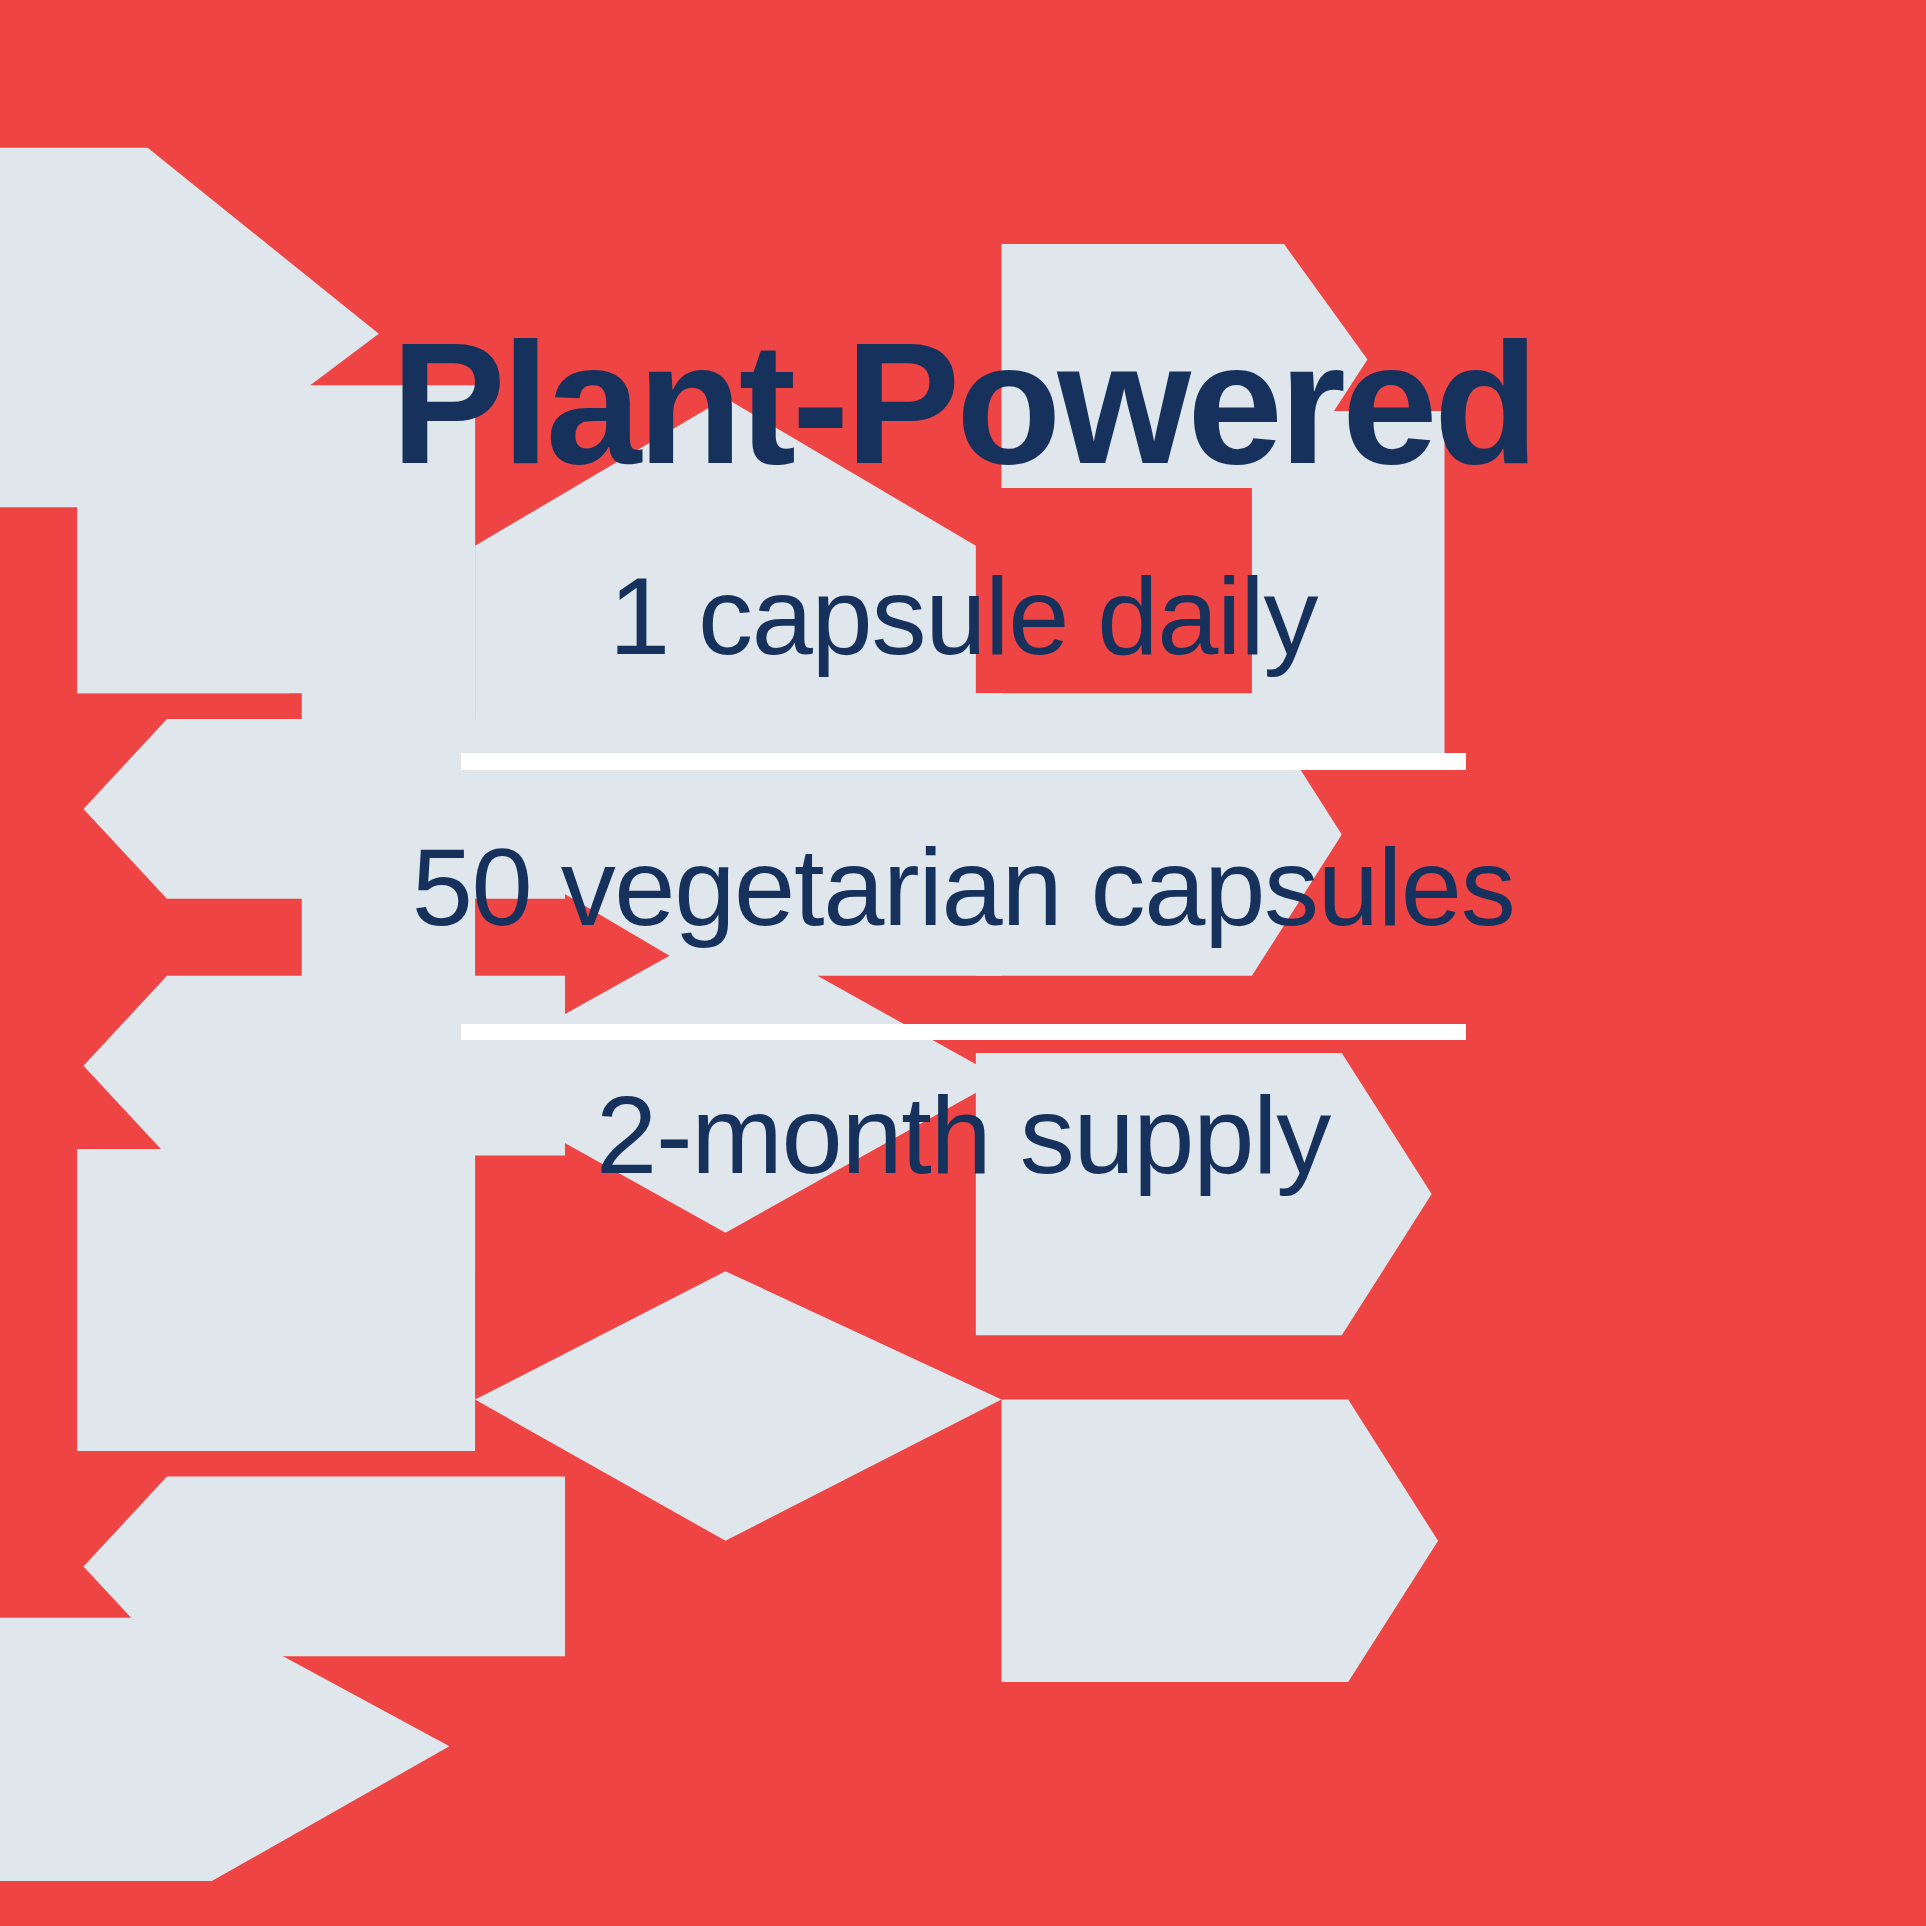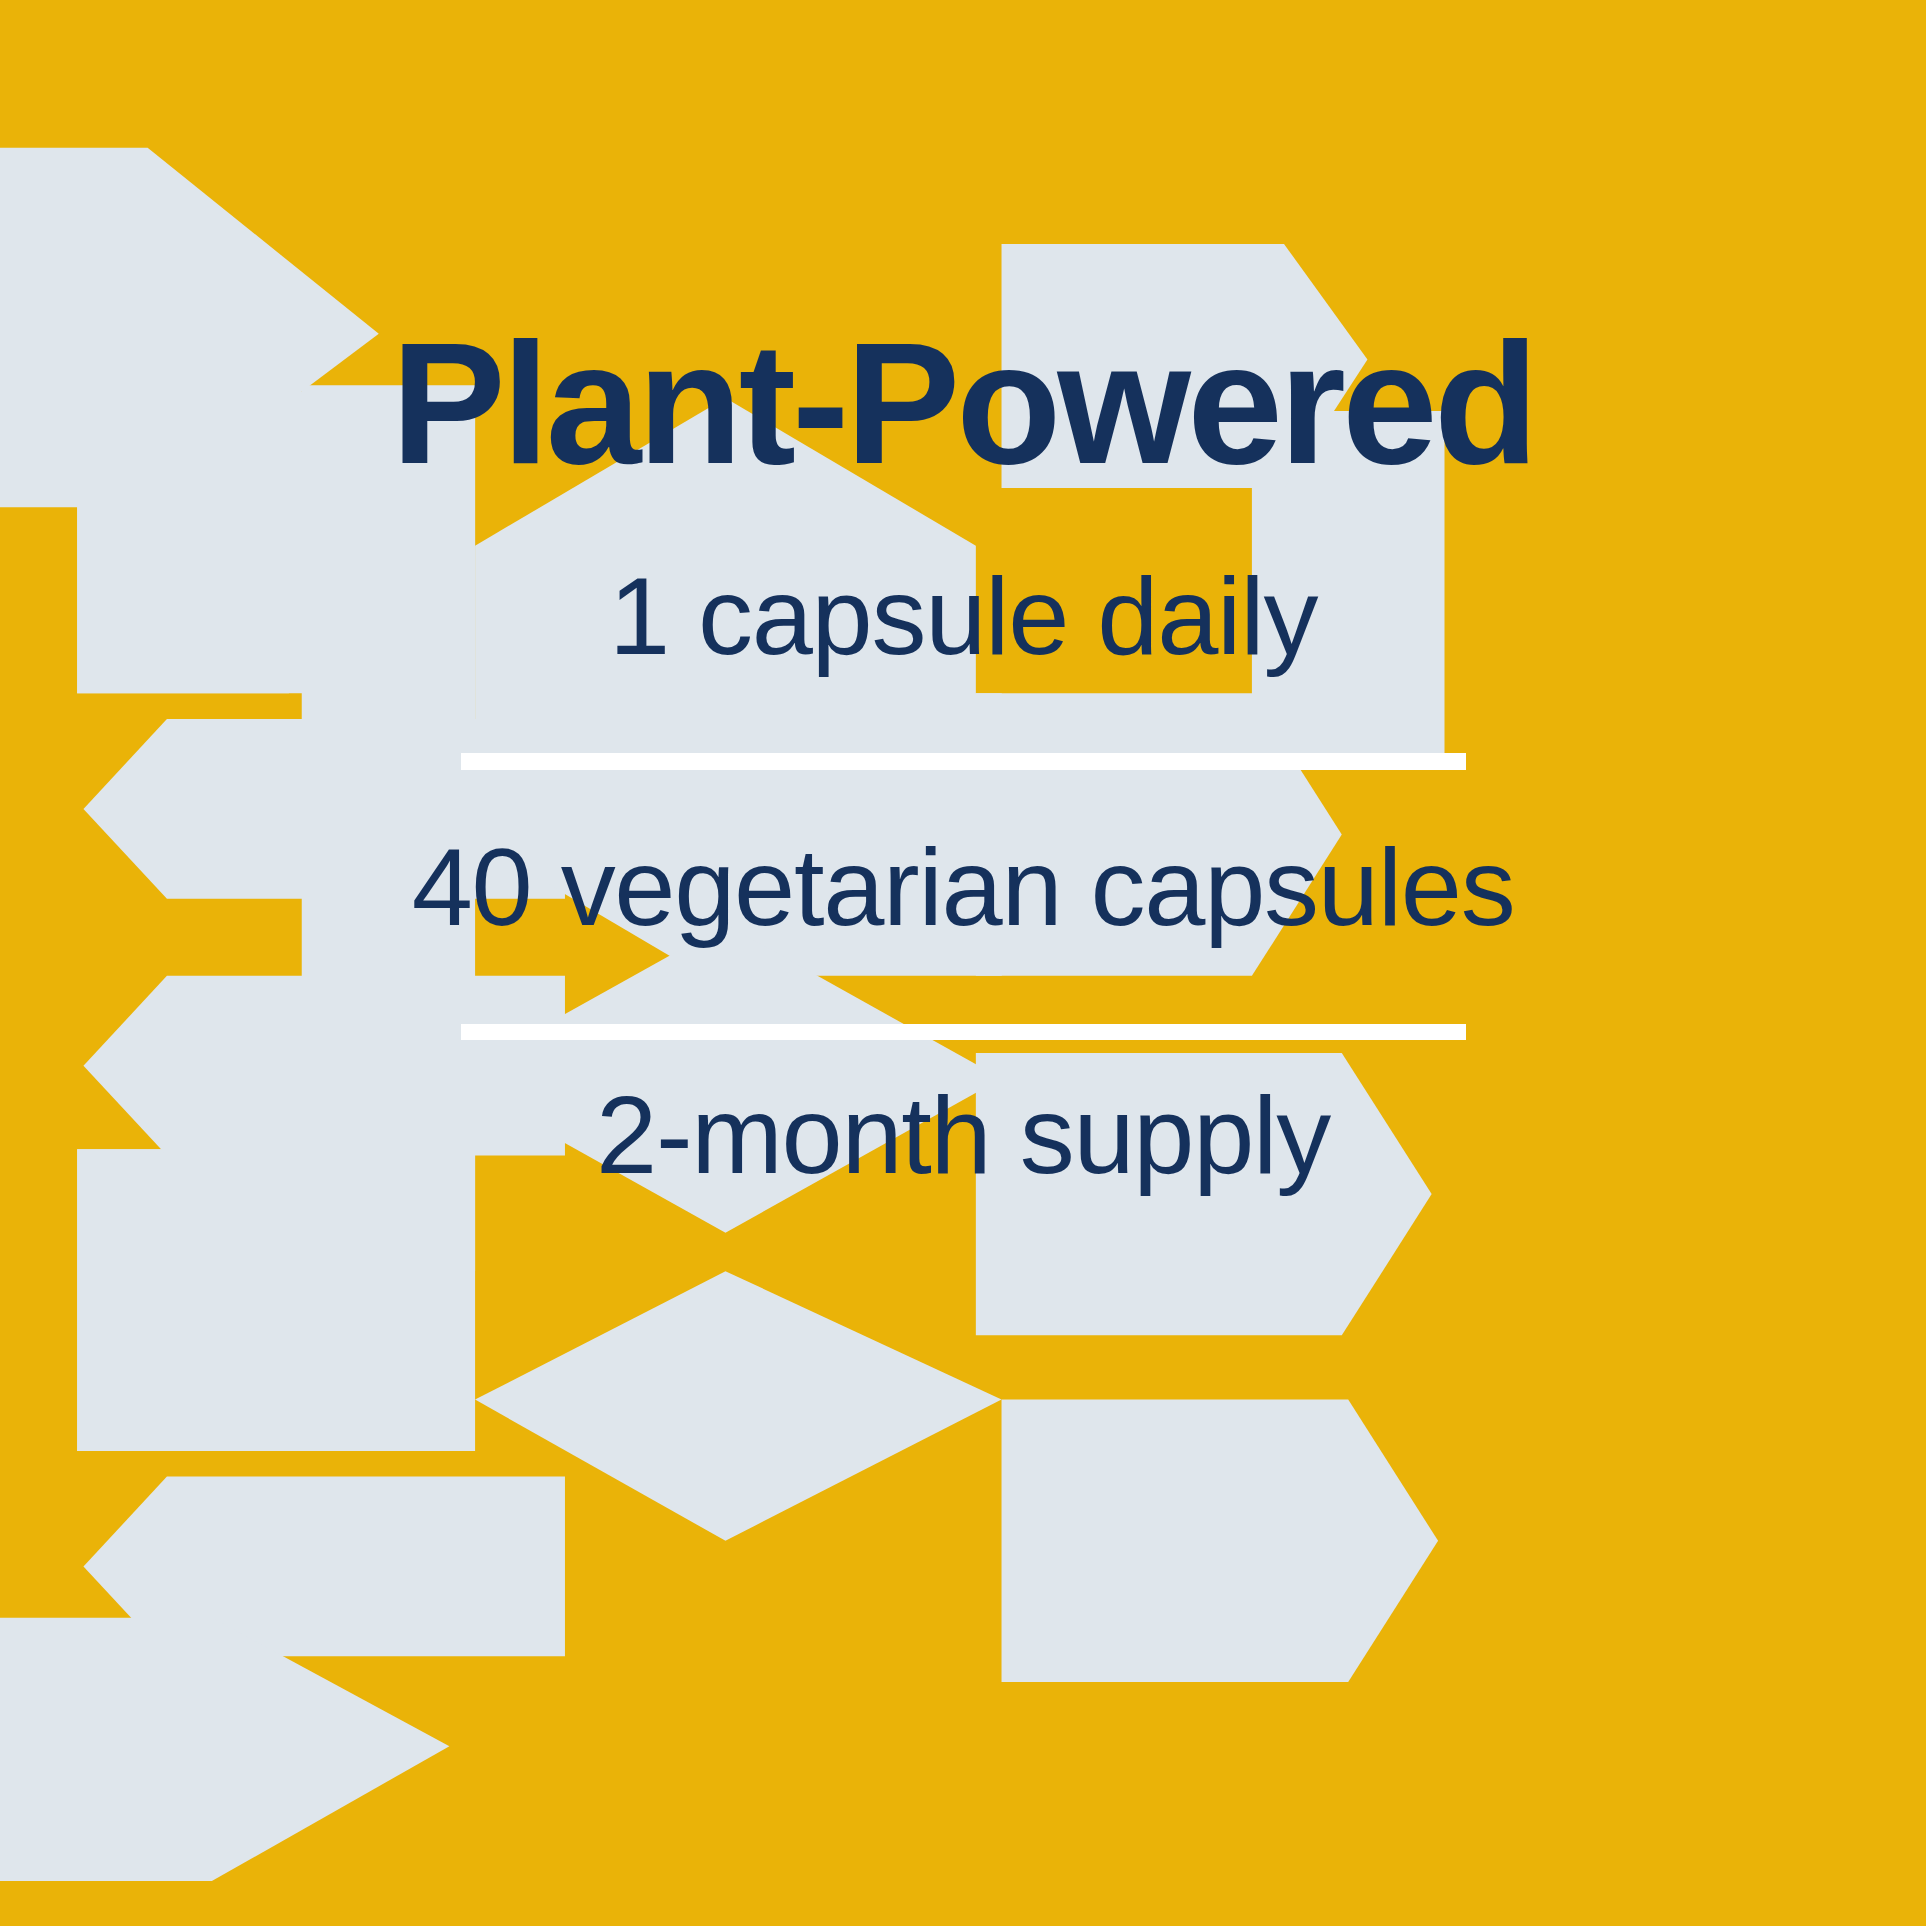--- a/index.html
+++ b/index.html
@@ -5,21 +5,21 @@
 <style>
   * { margin:0; padding:0; box-sizing:border-box; }
   html, body {
     width:1926px; height:1926px;
     overflow:hidden;
     font-family:"Liberation Sans", sans-serif;
   }
   #canvas {
     position:relative;
     width:1926px; height:1926px;
-    background:#eab308;
+    background:#ef4444;
     overflow:hidden;
   }
 
   
   #watermark {
     position:absolute;
     left:0; top:0;
     width:1926px; height:1926px;
     pointer-events:none;
   }
@@ -125,21 +125,21 @@
 
   <div id="content">
 
     <div class="headline">Plant-Powered</div>
 
 
     <div class="factline fact1">1 capsule daily</div>
 
     <div class="rule rule1"></div>
 
-    <div class="factline fact2">40 vegetarian capsules</div>
+    <div class="factline fact2">50 vegetarian capsules</div>
 
     <div class="rule rule2"></div>
 
     <div class="factline fact3">2-month supply</div>
 
   </div>
 </div>
 
 
 </body></html>

